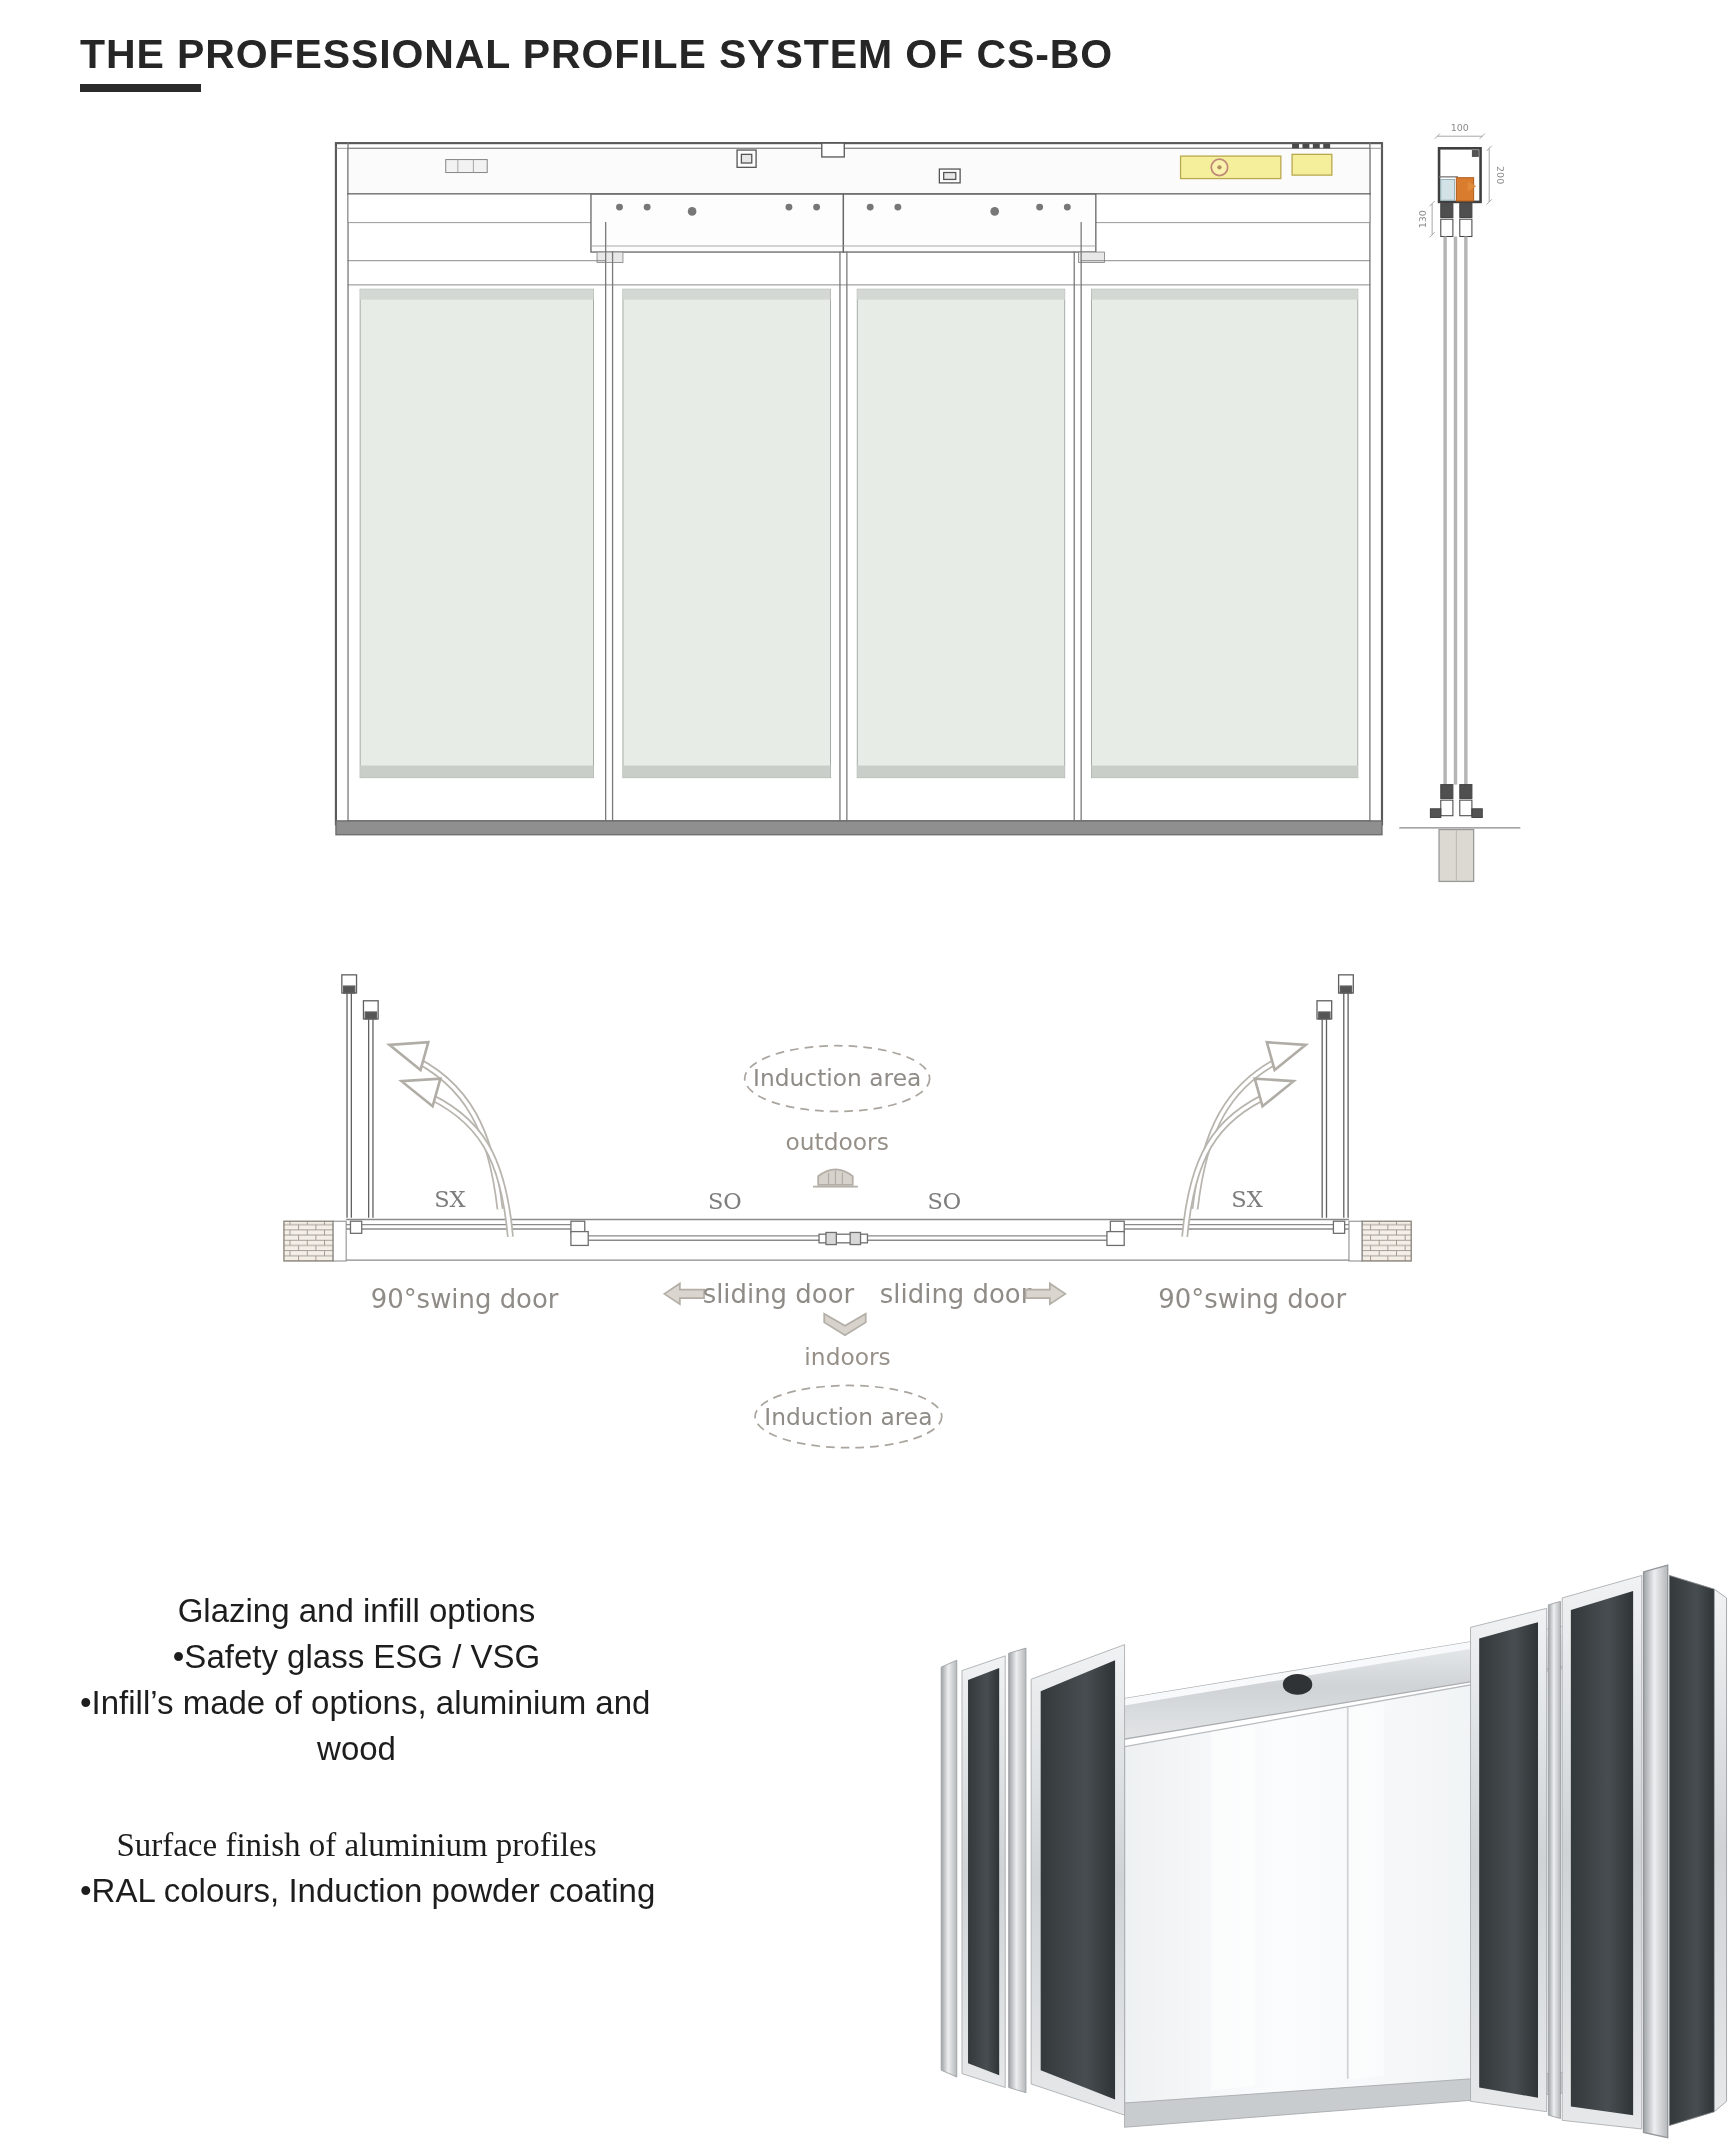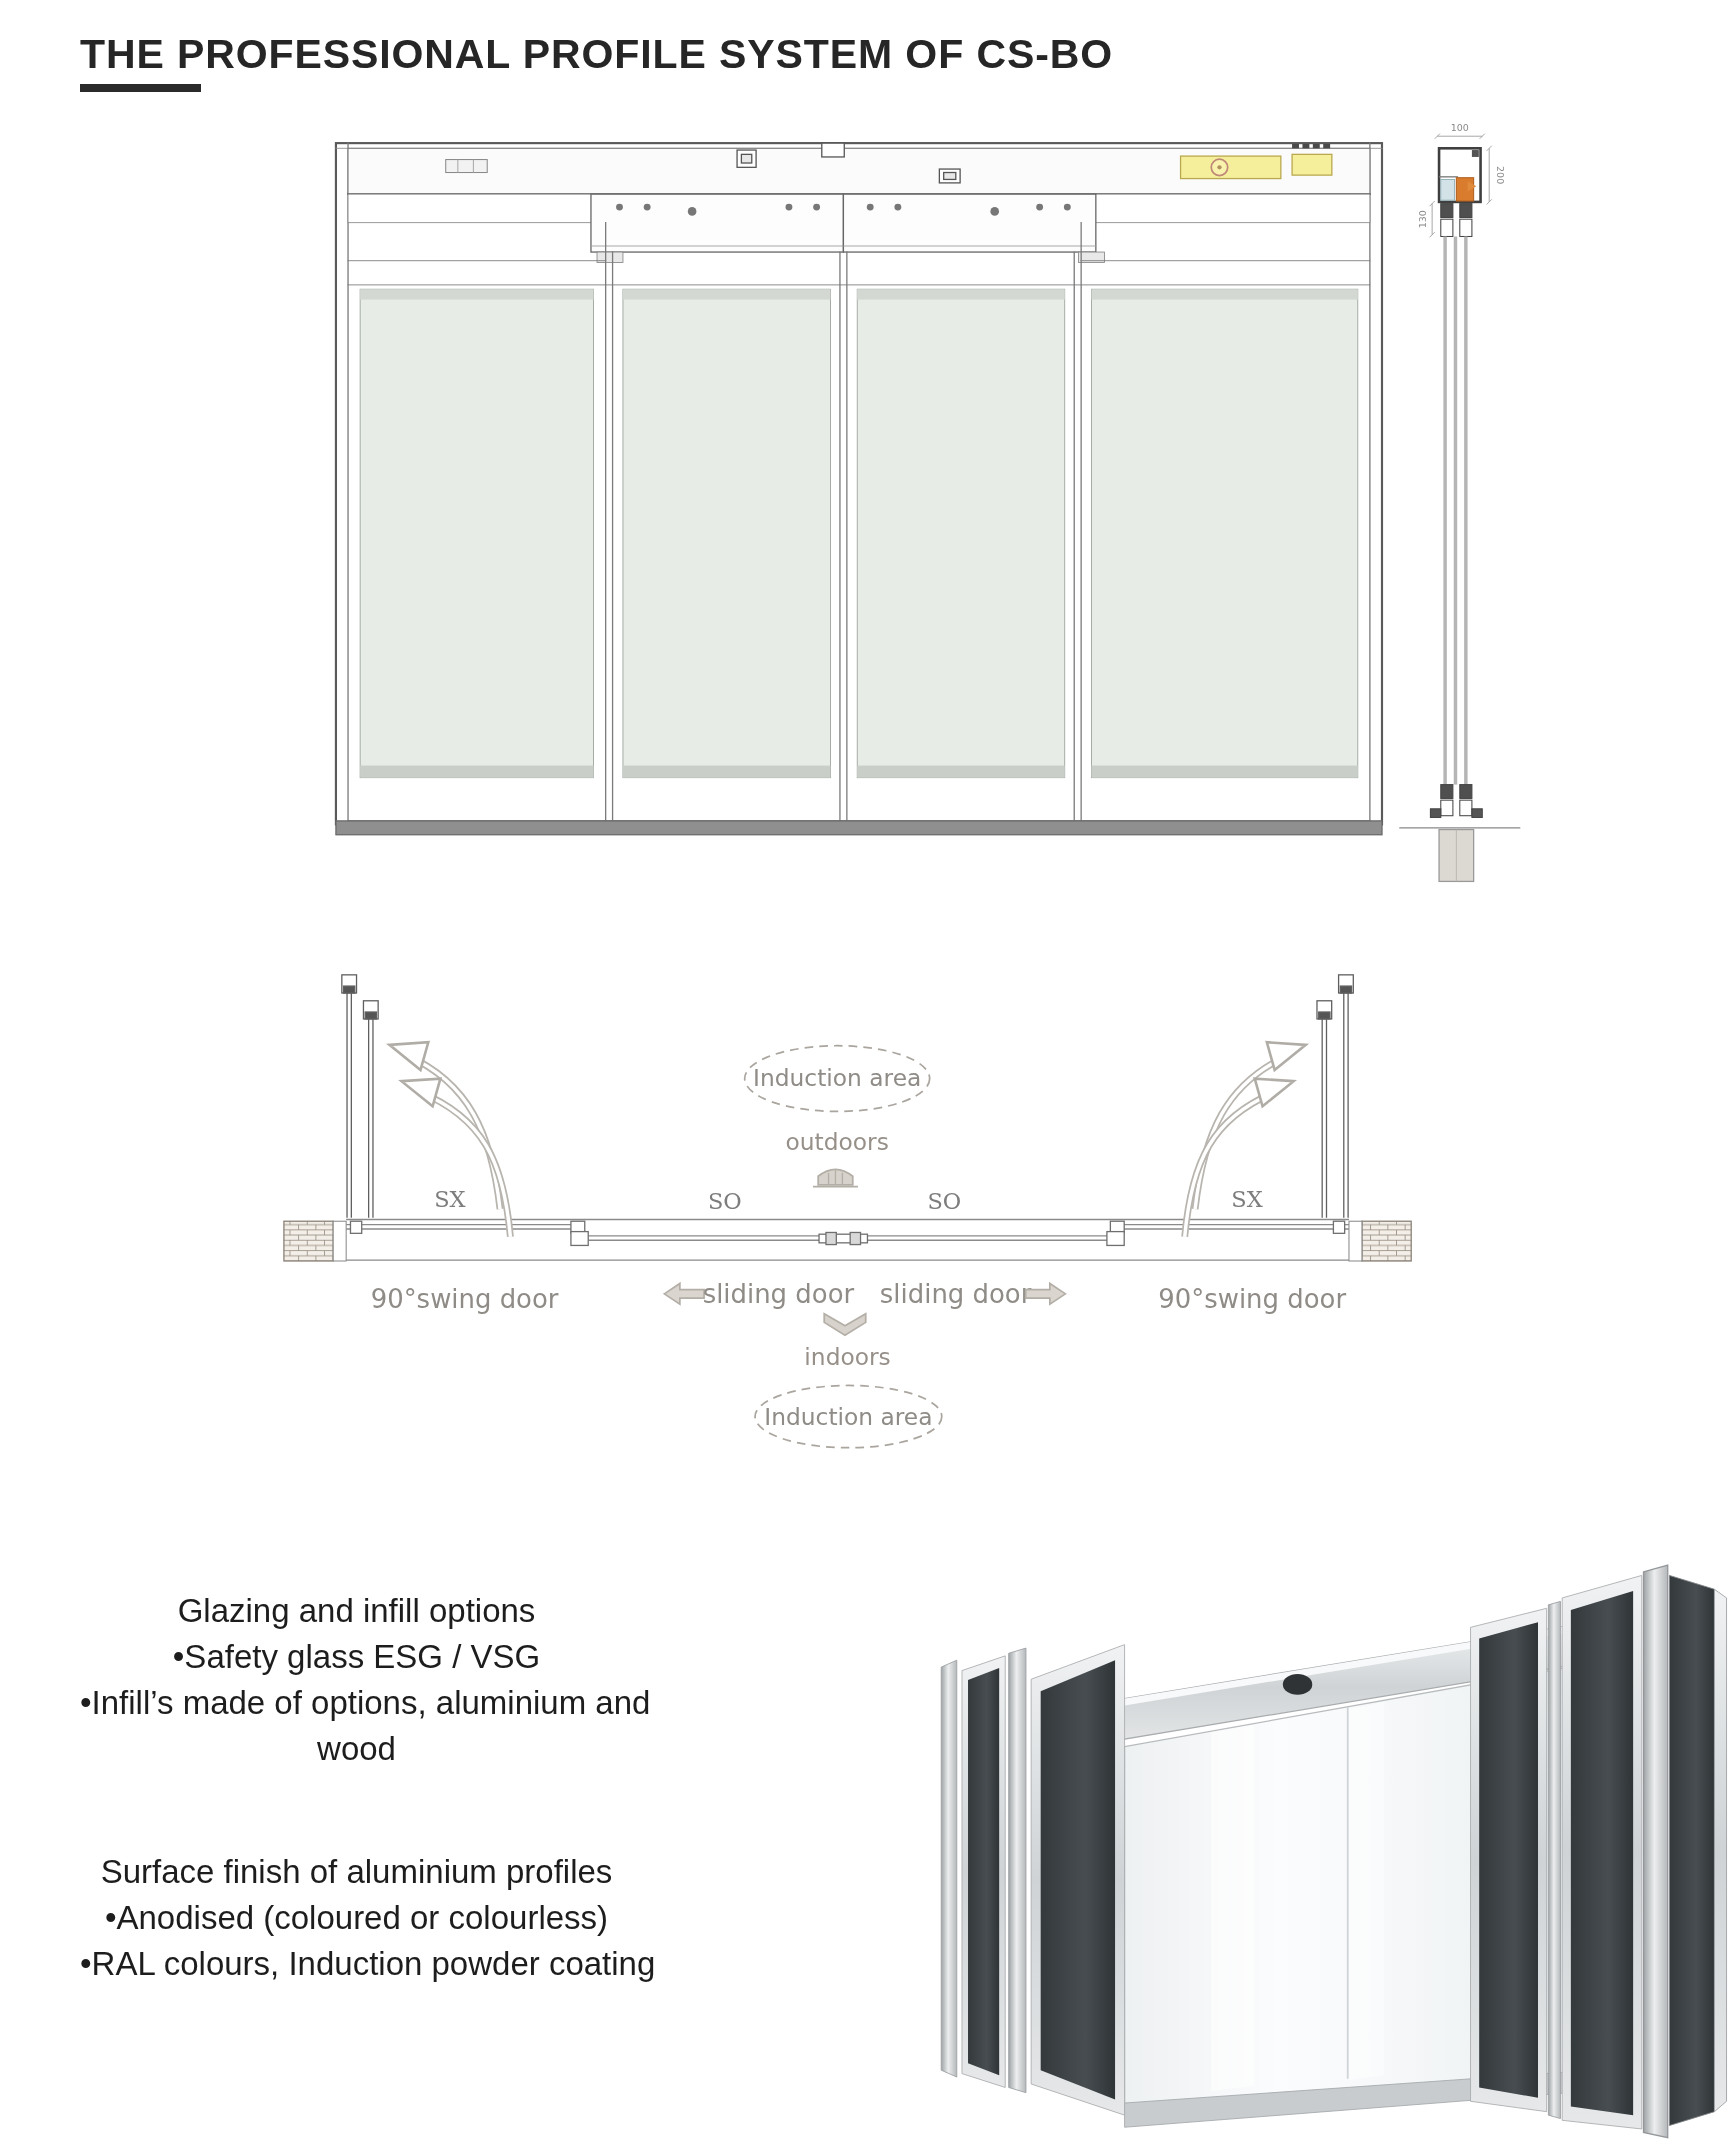--- a/index.html
+++ b/index.html
@@ -12,21 +12,21 @@
     color:#262626;font-weight:700;white-space:nowrap;
   }
   .title-underline{
     position:absolute;left:80px;top:84px;width:121px;height:7.8px;background:#2b2b2b;
   }
   .drawing{position:absolute;}
   .specs{
     position:absolute;left:80px;top:1588px;width:553px;
     font-size:33px;line-height:46px;color:#1d1d1d;text-align:center;
   }
-  .specs .block2{margin-top:77px;}
+  .specs .block2{margin-top:50px;font-family:Liberation Serif, serif;}
   .specs div{white-space:nowrap;}
   svg text{font-family:"DejaVu Sans",sans-serif;}
   svg text.serif{font-family:"DejaVu Serif",serif;}
 </style>
 </head>
 <body>
 
 <h1 class="page-title">THE PROFESSIONAL PROFILE SYSTEM OF CS-BO</h1>
 <div class="title-underline"></div>
 
@@ -320,21 +320,20 @@
   <ellipse cx="981" cy="1638" rx="108" ry="36" fill="none" stroke="#aaa59e" stroke-width="2" stroke-dasharray="10 7"></ellipse>
   <text x="981" y="1648" font-size="27" fill="#8f8b86" text-anchor="middle">Induction area</text>
 </svg>
 
 <div class="specs">
   <div>Glazing and infill options</div>
   <div>•Safety glass ESG / VSG</div>
   <div>•Infill’s made of options, aluminium and</div>
   <div>wood</div>
   <div class="block2">Surface finish of aluminium profiles</div>
-  <div>•Anodised (coloured or colourless)</div>
   <div>•RAL colours, Induction powder coating</div>
 </div>
 
 <svg class="drawing" style="left:917px;top:1552px;" width="813" height="603" viewBox="1060 1795 940 697">
   <defs>
     <linearGradient id="silverV" x1="0" y1="0" x2="0" y2="1">
       <stop offset="0" stop-color="#f0f2f3"></stop>
         <stop offset="0.5" stop-color="#cfd3d5"></stop>
         <stop offset="1" stop-color="#e6e8e9"></stop>
     </linearGradient>

